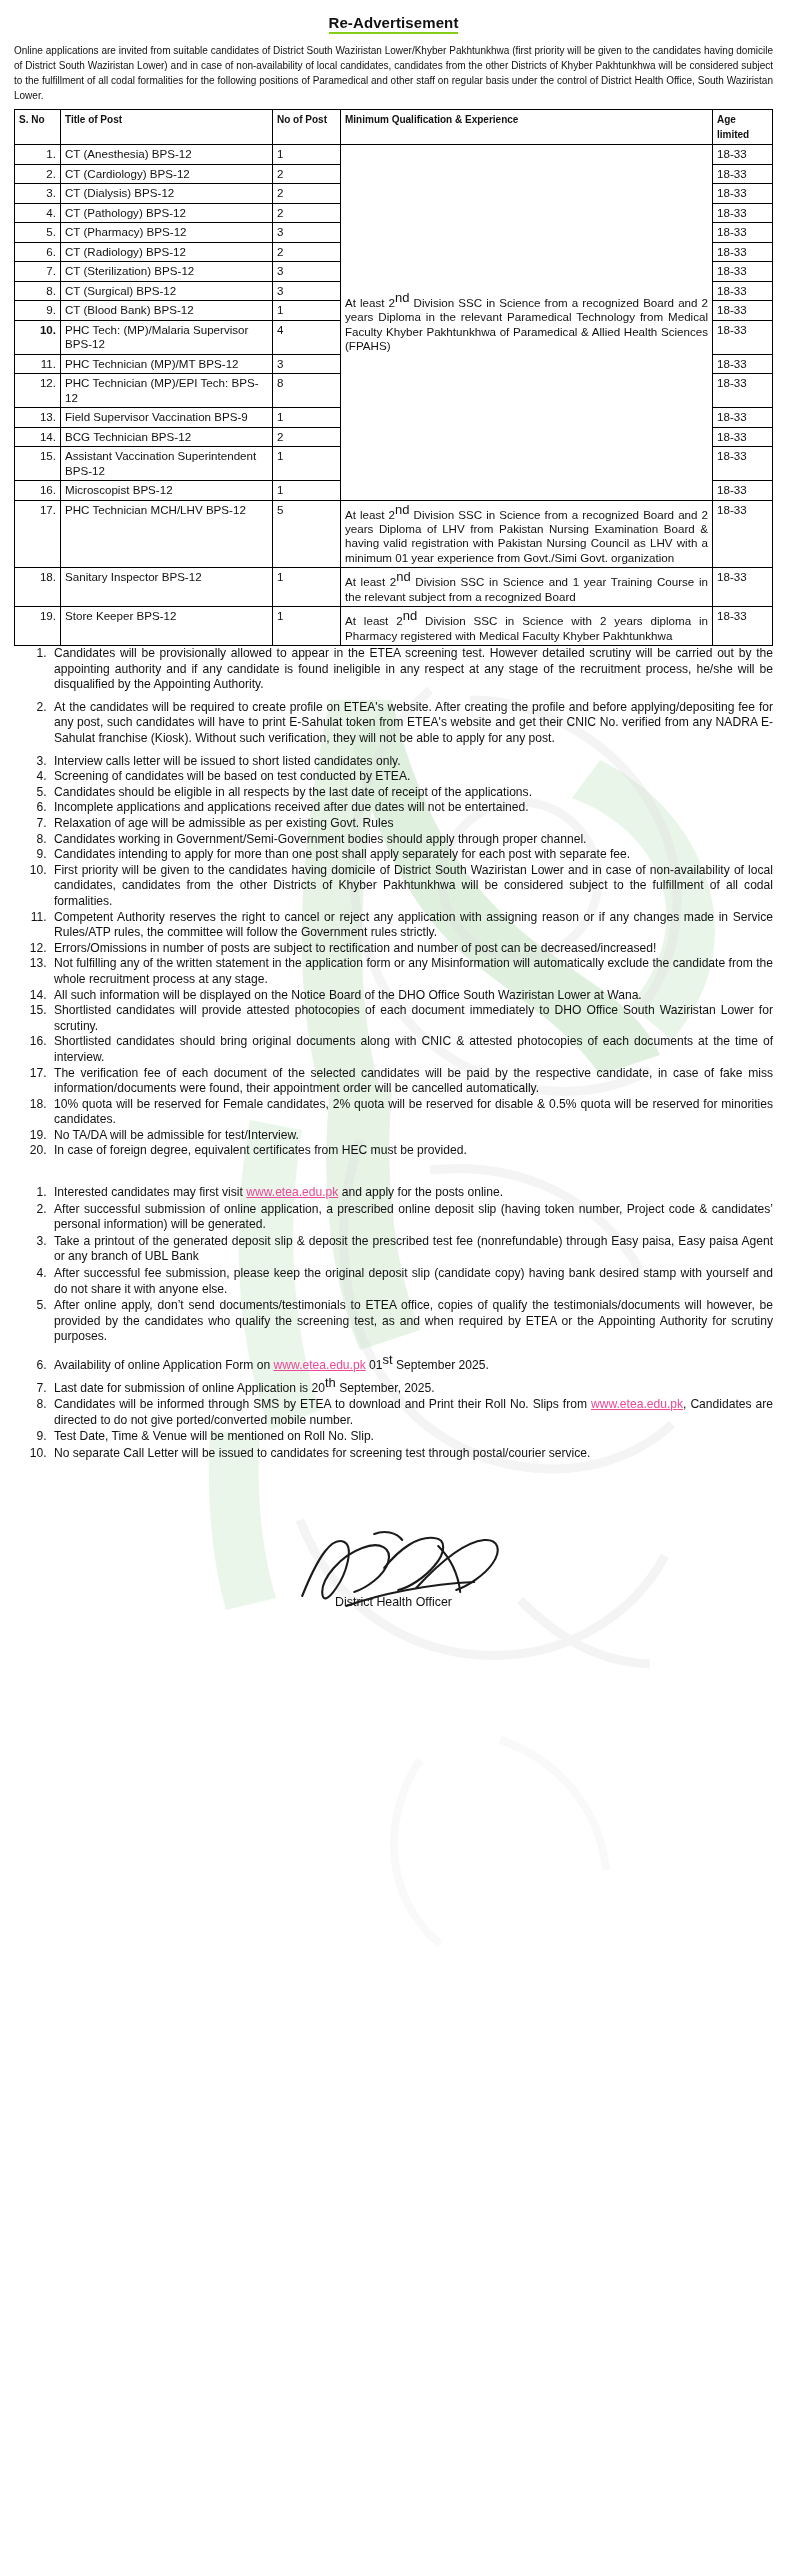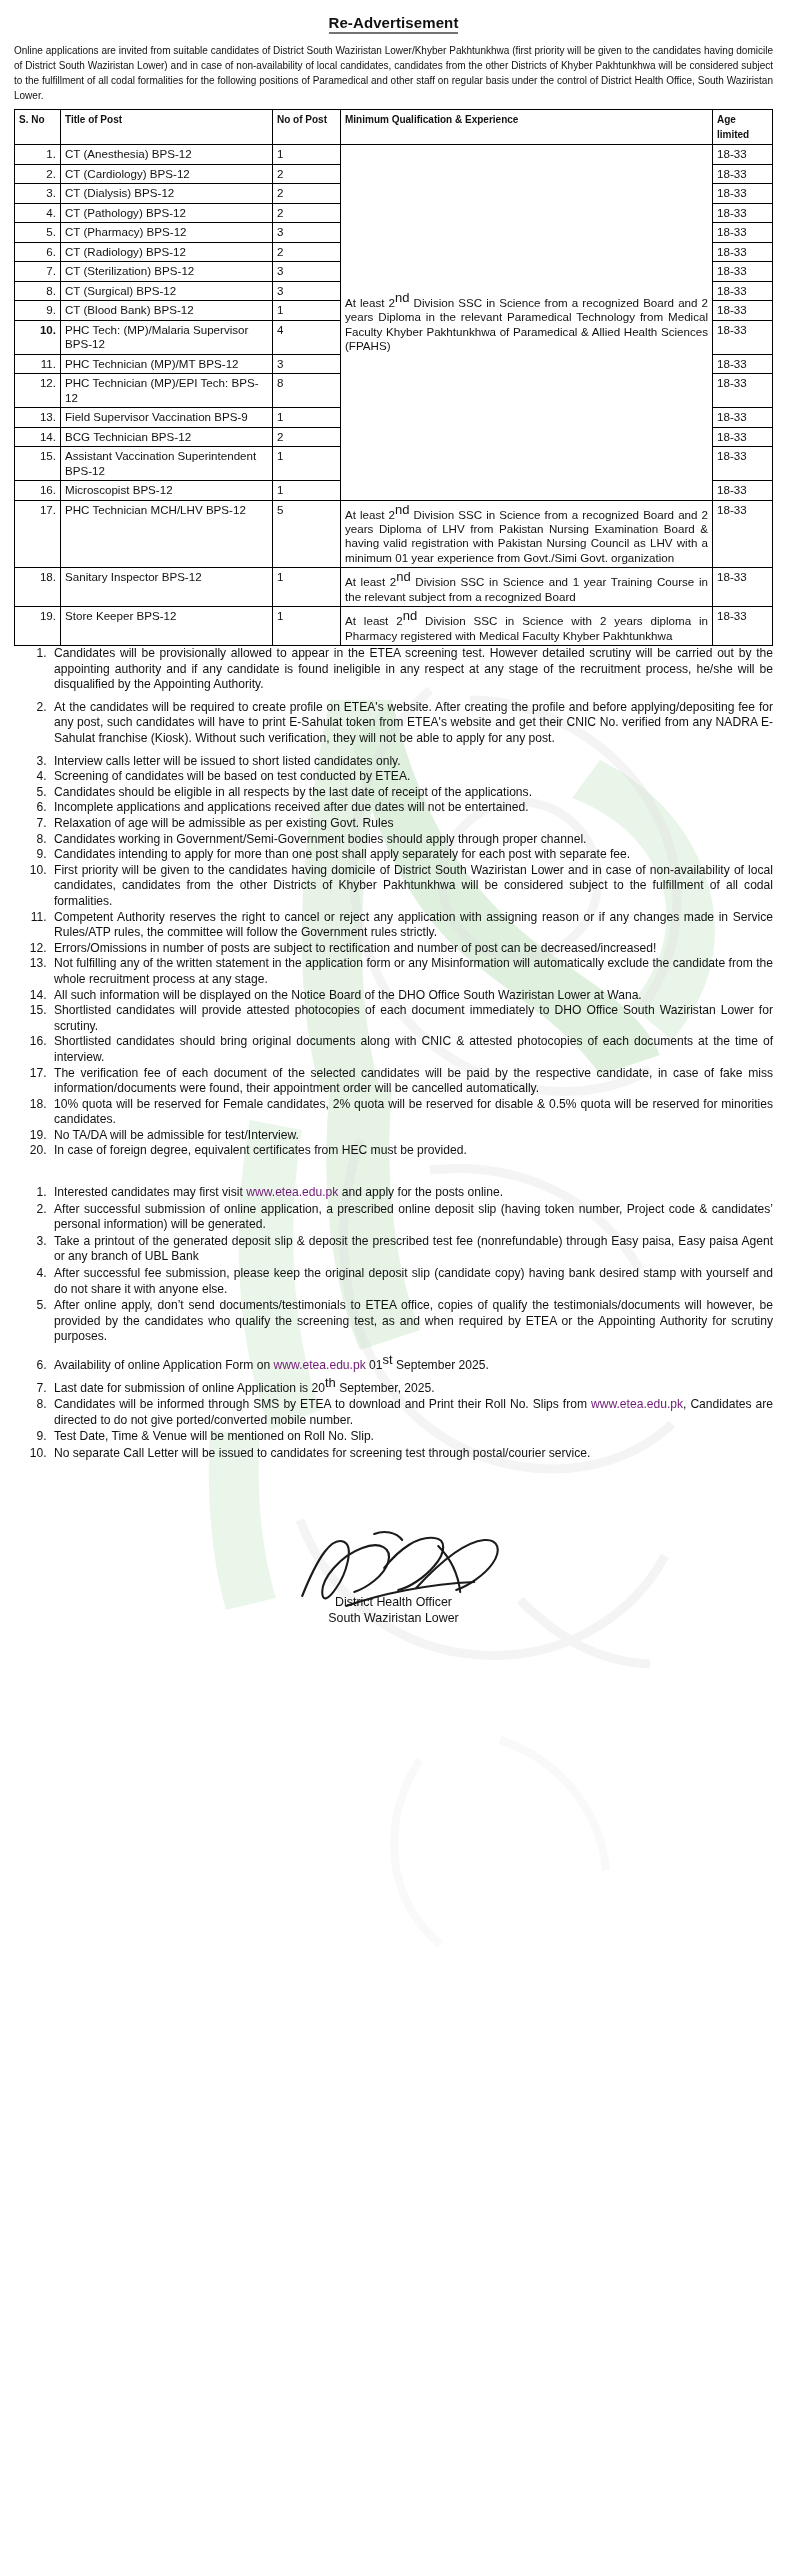--- a/index.html
+++ b/index.html
@@ -28,21 +28,21 @@
   }
   .content{position:relative; z-index:2;}
 
   h1.title{
     text-align:center;
     font-size:15px;
     font-weight:bold;
     margin:4px 0 12px 0;
     letter-spacing:.1px;
   }
-  h1.title span{ border-bottom:2px solid #737373; padding-bottom:1px;}
+  h1.title span{ border-bottom:2px solid #84cc16; padding-bottom:1px;}
 
   p.intro{
     font-size:10px;
     line-height:15px;
     text-align:justify;
     margin:0 0 6px 0;
   }
 
   table.posts{
     width:100%;
@@ -89,21 +89,21 @@
     line-height:15.6px;
   }
   ol.terms > li, ol.apply > li{
     text-align:justify;
     padding-left:4px;
     margin-bottom:0px;
   }
   ol.terms > li.sp{margin-bottom:7px;}
   ol.apply > li{margin-bottom:1px;}
   ol.apply > li.sp{margin-bottom:7px;}
-  a.lnk{color:#701a75; }
+  a.lnk{color:#ec4899; text-decoration:underline;}
 
   .gap{height:26px;}
 
   .sign-wrap{
     position:relative;
     margin-top:86px;
     height:120px;
     text-align:center;
   }
   .sign-scribble{
@@ -342,18 +342,17 @@
           <path d="M14 74 C30 34 44 14 56 20 C66 25 58 52 48 66 C40 78 34 80 34 70 C34 56 52 34 74 26 C92 19 104 26 100 40 C96 54 78 66 66 70"></path>
           <path d="M96 46 C112 26 130 14 146 16 C158 17 158 30 146 44 C136 56 120 66 110 68"></path>
           <path d="M128 66 C150 42 176 20 196 18 C210 17 214 28 204 42 C196 53 180 64 168 68"></path>
           <path d="M58 84 C92 72 140 62 186 60"></path>
           <path d="M150 24 C162 36 170 52 172 70"></path>
           <path d="M86 12 C96 8 108 10 114 18"></path>
         </g>
       </svg>
       <div class="sign-lines">
         <div>District Health Officer</div>
-        <div>South Waziristan Lower</div>
       </div>
     </div>
 
   </div>
 </div>
 
 </body></html>

